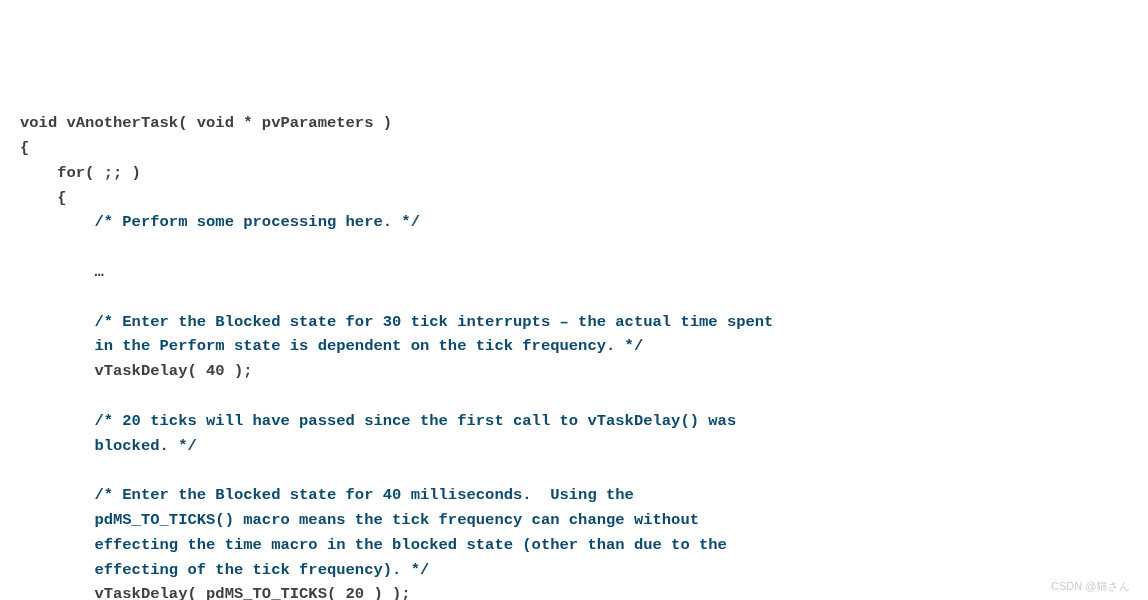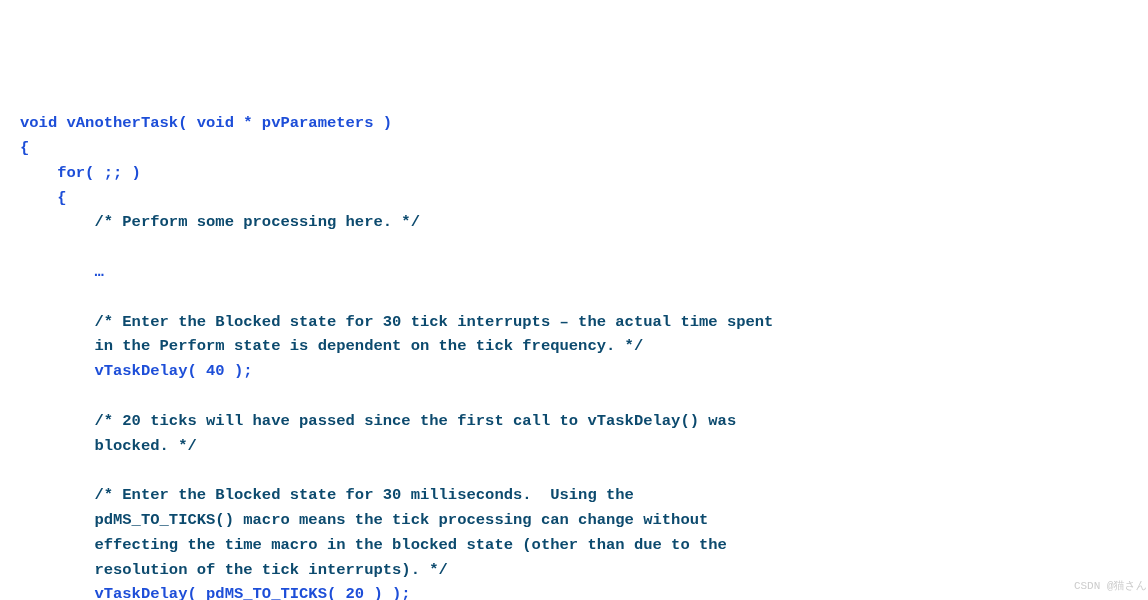--- a/index.html
+++ b/index.html
@@ -8,27 +8,27 @@
     font-family: "Courier New", Courier, monospace;
     font-size: 15.5px;
     font-weight: bold;
     line-height: 1.6;
     color: #000;
     background: #fff;
     white-space: pre;
     width: 1148px;
     box-sizing: border-box;
   }
-  .kw { color: #1d4ed8; font-family: Liberation Mono, monospace; }      
+  .kw { color: #404040; font-family: Liberation Mono, monospace; }      
   .cm { color: #0c4a6e; }   
   .watermark {
     position: fixed;
-    right: 1px;
+    right: 18px;
     bottom: 4px;
-    font-family: Liberation Mono, monospace;
+    font-family: Liberation Sans, sans-serif;
     font-size: 11px;
     font-weight: normal;
     color: #ccc;
     white-space: nowrap;
   }
 </style>
 </head>
 <body>
 
 
@@ -41,24 +41,24 @@
 <span class="kw"></span>
 <span class="kw">        …</span>
 <span class="kw"></span>
 <span class="cm">        /* Enter the Blocked state for 30 tick interrupts – the actual time spent</span>
 <span class="cm">        in the Perform state is dependent on the tick frequency. */</span>
 <span class="kw">        vTaskDelay( 40 );</span>
 <span class="kw"></span>
 <span class="cm">        /* 20 ticks will have passed since the first call to vTaskDelay() was</span>
 <span class="cm">        blocked. */</span>
 <span class="kw"></span>
-<span class="cm">        /* Enter the Blocked state for 30 milliseconds.  Using the</span>
-<span class="cm">        pdMS_TO_TICKS() macro means the tick processing can change without</span>
+<span class="cm">        /* Enter the Blocked state for 40 milliseconds.  Using the</span>
+<span class="cm">        pdMS_TO_TICKS() macro means the tick frequency can change without</span>
 <span class="cm">        effecting the time macro in the blocked state (other than due to the</span>
-<span class="cm">        resolution of the tick interrupts). */</span>
+<span class="cm">        effecting of the tick frequency). */</span>
 <span class="kw">        vTaskDelay( pdMS_TO_TICKS( 20 ) );</span>
 
 </div>
 
 <div class="watermark">CSDN @猫さん</div>
 
 
 
 
 </body></html>

